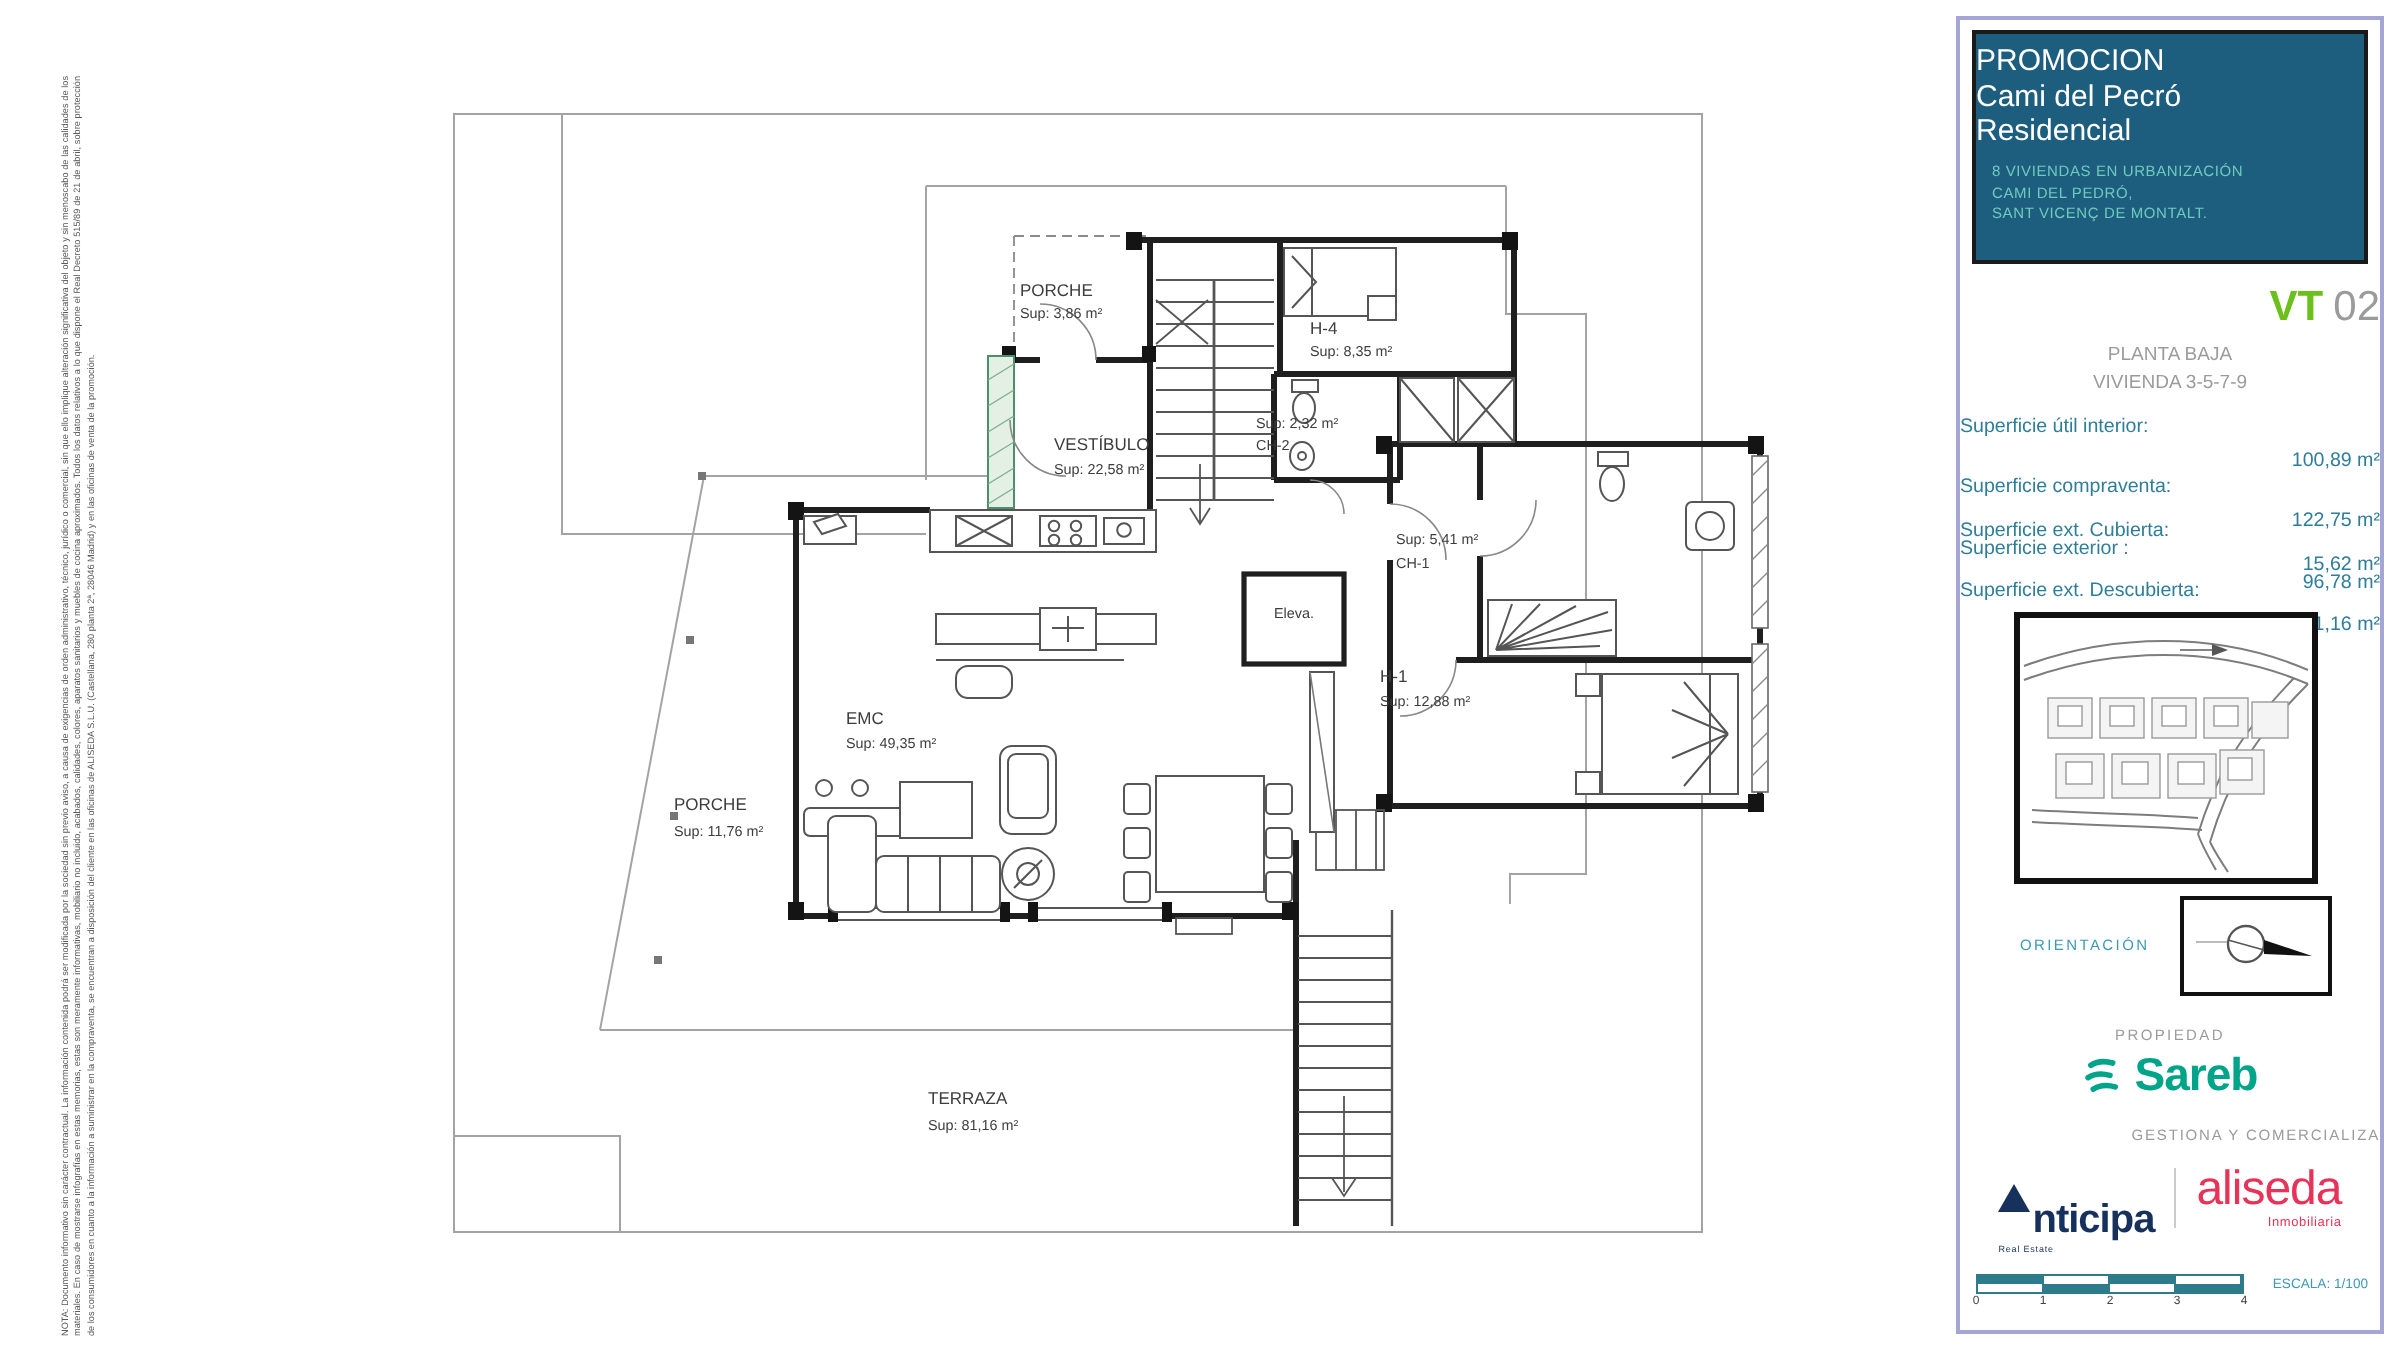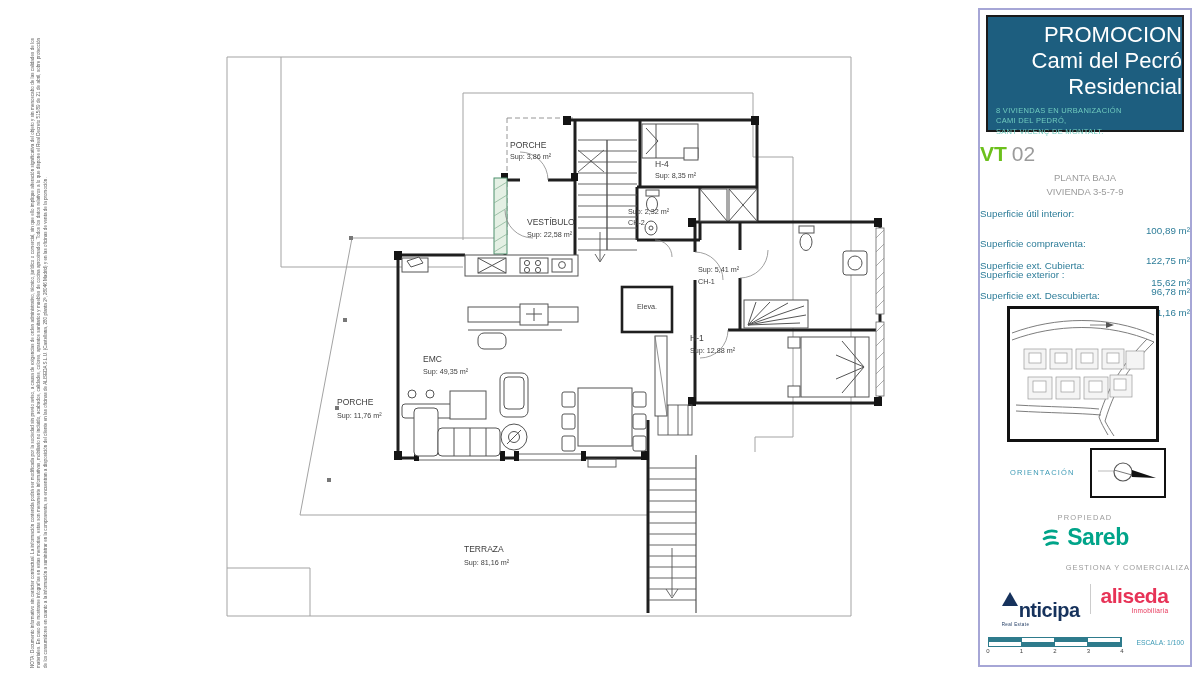--- a/index.html
+++ b/index.html
@@ -12,24 +12,24 @@
   
   #plan{position:absolute;left:0;top:0;}
   #plan text{font-size:8.5px;fill:#3d3d3d;font-family:"Liberation Sans",sans-serif;}
   #plan text.t7{font-size:7.2px;}
   
   .panel{position:absolute;left:978px;top:8px;width:214px;height:659px;background:#fff;
     border:2px solid #a6a6d6;box-sizing:border-box;}
   .panel-inner{position:relative;width:100%;height:100%;}
   .hdr{position:absolute;top:5px;left:6px;right:6px;height:117px;background:#1d5e7f;
     border:2px solid #1a1a1a;box-sizing:border-box;color:#fff;}
-  .hdr .t{font-size:22px;line-height:1.18;text-align:right;}
+  .hdr .t{font-size:15px;line-height:1.18;text-align:left;}
   .hdr .t1{margin-top:5px;}
   .hdr .subs{margin:6px 0 0 8px;font-size:7.5px;line-height:1.4;color:#6fcabe;letter-spacing:.3px;}
-  .vt-row{position:absolute;top:132px;width:100%;text-align:left;font-size:21px;}
+  .vt-row{position:absolute;top:132px;width:100%;text-align:right;font-size:21px;}
   .vt-row .vt{color:#6cc01c;font-weight:bold;}
   .vt-row .num{color:#9b9b9b;margin-left:5px;}
   .planta{position:absolute;top:161px;width:100%;text-align:center;color:#9b9b9b;
     font-size:9.5px;line-height:1.5;}
   .surf{position:absolute;width:100%;color:#2e7d99;font-size:9.8px;line-height:1.34;}
   .surf.g1{top:197px;}
   .surf.g2{top:249px;}
   .srow{display:flex;justify-content:center;gap:4px;flex-direction:column;}
   .srow .sval{min-width:54px;text-align:right;}
   .map-box{position:absolute;top:296px;left:27px;width:152px;height:136px;
@@ -47,21 +47,21 @@
   .logos{position:absolute;top:566px;width:100%;display:flex;justify-content:center;
     align-items:center;gap:10px;}
   .anticipa{position:relative;display:flex;align-items:baseline;color:#16325c;}
   .anticipa .tri{width:0;height:0;border-left:8px solid transparent;
     border-right:8px solid transparent;border-bottom:14px solid #16325c;
     align-self:center;margin-right:1px;}
   .anticipa .word{font-size:20px;font-weight:bold;letter-spacing:-.5px;margin-top:23px;}
   .anticipa .cap{position:absolute;left:0;bottom:-5px;font-size:4.5px;letter-spacing:.4px;}
   .logo-div{width:1px;height:30px;background:#ccc;}
   .aliseda{display:flex;flex-direction:column;align-items:flex-end;color:#e73357;}
-  .aliseda .word{font-size:21px;font-weight:700;letter-spacing:-.5px;line-height:1;}
+  .aliseda .word{font-size:24px;font-weight:400;letter-spacing:-.5px;line-height:1;}
   .aliseda .cap{font-size:6.5px;margin-top:1px;letter-spacing:.3px;}
   .scale-row{position:absolute;bottom:9px;left:8px;right:6px;display:flex;
     align-items:flex-start;justify-content:space-between;}
   .bar-wrap{position:relative;width:134px;}
   .bar{display:grid;grid-template-columns:repeat(4,1fr);grid-template-rows:4px 4px;
     border:1px solid #2e7b8c;}
   .bar div{border-right:.5px solid #2e7b8c;}
   .bar .f{background:#2e7b8c;}
   .ticks{position:relative;height:8px;margin-top:1px;}
   .ticks span{position:absolute;transform:translateX(-50%);font-size:6px;color:#444;}

